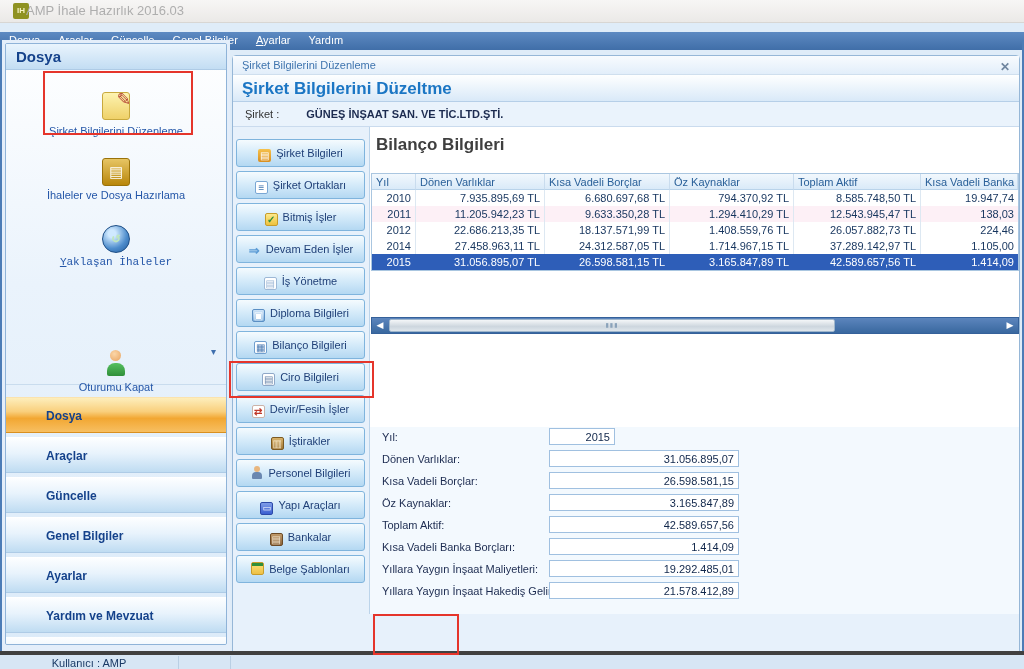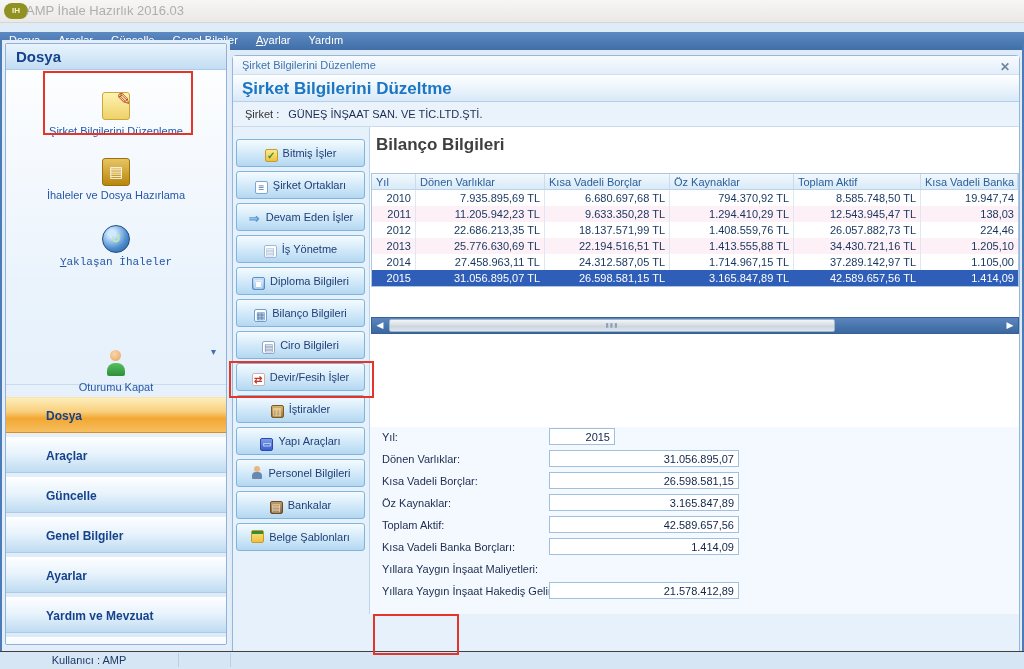--- a/index.html
+++ b/index.html
@@ -2,22 +2,22 @@
 <html><head>
 <meta charset="utf-8">
 <style>
   html,body{margin:0;padding:0;background:#9a9a9a;}
   #app{position:relative;width:1024px;height:669px;background:#dfecf8;
        font-family:"Liberation Sans",sans-serif;font-size:11px;overflow:hidden;
        -webkit-font-smoothing:antialiased;}
   
   #titlebar{position:absolute;left:0;top:0;width:1024px;height:22px;
             background:linear-gradient(#f7f6f5,#ebe9e7);border-bottom:1px solid #d8d6d3;}
-  #app-icon{position:absolute;left:4px;top:3px;width:24px;height:16px;background:#8f9222;
-            border-radius:8px;color:#f6f3c2;font-size:8px;font-weight:bold;text-align:center;line-height:16px;}
+  #app-icon{position:absolute;left:13px;top:3px;width:16px;height:16px;background:#8f9222;
+            border-radius:2px;color:#f6f3c2;font-size:8px;font-weight:bold;text-align:center;line-height:16px;}
   #app-title{position:absolute;left:26px;top:3px;font-size:13px;color:#aeaeae;}
   
   #menubar{position:absolute;left:0;top:22px;width:1024px;height:18px;
            background:linear-gradient(#5d8ac2,#406ea8);color:#fff;margin-top:10px;}
   .menu-item{display:inline-block;padding:2px 9px 0 9px;height:16px;cursor:default;}
   .menu-item u{text-decoration:underline;}
   
   #frame{position:absolute;left:0;top:40px;width:1020px;height:627px;border:2px solid #4c7cb6;
          border-top:none;pointer-events:none;z-index:40;}
   
@@ -52,36 +52,36 @@
   #accordion{padding:0 0 0 0;}
   .acc-item{height:36px;margin-top:4px;background:linear-gradient(#fdfeff,#e8f3fc 45%,#bfdcf2);
             border-top:1px solid #fff;border-bottom:1px solid #aecbe6;color:#15428b;font-size:12px;
             font-weight:bold;line-height:36px;padding-left:40px;box-sizing:border-box;cursor:pointer;}
   .acc-item.active{background:linear-gradient(#fdeebc,#f9cf7c 40%,#f2a732 60%,#f7bf62);
             border-top:1px solid #fbe3ae;border-bottom:1px solid #d98f1f;}
   #acc-footer{height:28px;margin-top:4px;background:linear-gradient(#fdfeff,#d9eafa);position:relative;cursor:pointer;}
   #acc-footer .chev{position:absolute;right:10px;top:7px;color:#3f6fae;font-size:10px;}
   
   #statusbar{position:absolute;left:0;top:651px;width:1024px;height:18px;background:#d7e6f5;
-             border-top:1px solid #404040;box-sizing:border-box;color:#1a3a66;z-index:45;}
+             border-top:4px solid #404040;box-sizing:border-box;color:#1a3a66;z-index:45;}
   #status-user{position:absolute;left:0;top:2px;width:178px;text-align:center;}
   .status-sep{position:absolute;top:1px;height:14px;border-left:1px solid #b9cfe4;}
   
   #window{position:absolute;left:232px;top:55px;width:788px;height:598px;background:#e7f1fb;
           border:1px solid #96b7d7;border-radius:4px 4px 0 0;box-sizing:border-box;z-index:10;}
   #tabstrip{position:absolute;left:0;top:0;width:100%;height:19px;
             background:linear-gradient(#f8fbfe,#e2eefa);border-bottom:1px solid #cfdfee;
             color:#3f74ae;line-height:19px;padding-left:9px;box-sizing:border-box;}
   #win-close{position:absolute;right:9px;top:2px;color:#70869f;font-weight:bold;font-size:12px;cursor:pointer;}
   #titleband{position:absolute;left:0;top:19px;width:100%;height:27px;
              background:linear-gradient(#feffff,#d9e9f8);border-bottom:1px solid #b6cfe8;
              color:#1b76c4;font-size:17px;font-weight:bold;line-height:27px;padding-left:9px;box-sizing:border-box;}
   #companyline{position:absolute;left:0;top:46px;width:100%;height:25px;background:#eaf3fc;
                border-bottom:1px solid #cadbee;line-height:25px;padding-left:12px;box-sizing:border-box;color:#333;}
-  #company-name{font-weight:normal;color:#1c2b50;margin-left:6px;}
+  #company-name{font-weight:bold;color:#1c2b50;margin-left:24px;}
   
   #navcol{position:absolute;left:2px;top:71px;width:131px;height:490px;padding-top:12px;box-sizing:border-box;}
   .nav-btn{height:28px;margin:0 1px 4px 1px;background:linear-gradient(#f5fbfe,#d7ecfa 45%,#b4d8f2);
            border:1px solid #7fb4dd;border-radius:3px;color:#1f3f77;text-align:center;line-height:26px;
            box-sizing:border-box;cursor:pointer;white-space:nowrap;overflow:hidden;}
   .icn{display:inline-block;width:13px;height:13px;border-radius:2px;position:relative;
        vertical-align:-2px;margin-right:5px;font-size:10px;line-height:13px;text-align:center;box-sizing:border-box;}
   .book-icon{background:linear-gradient(#f6c24d,#d98e1f);}           .book-icon::before{content:"▤";color:#fff;}
   .list-icon{background:#fff;border:1px solid #7aa7d4;}              .list-icon::before{content:"≡";color:#3f74ae;font-weight:bold;line-height:11px;display:block;}
   .folder-done-icon{background:linear-gradient(#fde98c,#edc23f);border:1px solid #c79c2a;} .folder-done-icon::before{content:"✓";color:#2f8f3a;font-weight:bold;line-height:11px;display:block;}
@@ -179,31 +179,32 @@
       <span>Şirket Bilgilerini Düzenleme</span>
       <span id="win-close">✕</span>
     </div>
     <div id="titleband">Şirket Bilgilerini Düzeltme</div>
     <div id="companyline">
       <span>Şirket :</span>
       <span id="company-name">GÜNEŞ İNŞAAT SAN. VE TİC.LTD.ŞTİ.</span>
     </div>
 
     <div id="navcol">
+        <div class="nav-btn"><span class="icn book-icon"></span><span>Şirket Bilgileri</span></div>
+        <div class="nav-btn"><span class="icn list-icon"></span><span>Şirket Ortakları</span></div>
         <div class="nav-btn"><span class="icn folder-done-icon"></span><span>Bitmiş İşler</span></div>
-        <div class="nav-btn"><span class="icn list-icon"></span><span>Şirket Ortakları</span></div>
         <div class="nav-btn"><span class="icn arrow-right-icon"></span><span>Devam Eden İşler</span></div>
         <div class="nav-btn"><span class="icn pages-icon"></span><span>İş Yönetme</span></div>
         <div class="nav-btn"><span class="icn windows-stack-icon"></span><span>Diploma Bilgileri</span></div>
         <div class="nav-btn"><span class="icn calculator-icon"></span><span>Bilanço Bilgileri</span></div>
         <div class="nav-btn"><span class="icn document-icon"></span><span>Ciro Bilgileri</span></div>
         <div class="nav-btn"><span class="icn transfer-icon"></span><span>Devir/Fesih İşler</span></div>
         <div class="nav-btn"><span class="icn basket-icon"></span><span>İştirakler</span></div>
+        <div class="nav-btn"><span class="icn person-icon"></span><span>Personel Bilgileri</span></div>
         <div class="nav-btn"><span class="icn window-icon"></span><span>Yapı Araçları</span></div>
-        <div class="nav-btn"><span class="icn person-icon"></span><span>Personel Bilgileri</span></div>
         <div class="nav-btn"><span class="icn drawer2-icon"></span><span>Bankalar</span></div>
         <div class="nav-btn"><span class="icn folder-doc-icon"></span><span>Belge Şablonları</span></div>
       </div>
 
     <div id="panel">
       <div id="panel-heading">Bilanço Bilgileri</div>
       <div id="table">
         <div class="trh" id="table-head">
             <div class="td c0">Yıl</div>
             <div class="td c1">Dönen Varlıklar</div>
@@ -230,28 +231,20 @@
               <div class="td c5">138,03</div>
             </div>
             <div class="tr">
               <div class="td c0">2012</div>
               <div class="td c1">22.686.213,35 TL</div>
               <div class="td c2">18.137.571,99 TL</div>
               <div class="td c3">1.408.559,76 TL</div>
               <div class="td c4">26.057.882,73 TL</div>
               <div class="td c5">224,46</div>
             </div>
-            <div class="tr alt">
-              <div class="td c0">2013</div>
-              <div class="td c1">25.776.630,69 TL</div>
-              <div class="td c2">22.194.516,51 TL</div>
-              <div class="td c3">1.413.555,88 TL</div>
-              <div class="td c4">34.430.721,16 TL</div>
-              <div class="td c5">1.205,10</div>
-            </div>
             <div class="tr">
               <div class="td c0">2014</div>
               <div class="td c1">27.458.963,11 TL</div>
               <div class="td c2">24.312.587,05 TL</div>
               <div class="td c3">1.714.967,15 TL</div>
               <div class="td c4">37.289.142,97 TL</div>
               <div class="td c5">1.105,00</div>
             </div>
             <div class="tr alt sel">
               <div class="td c0">2015</div>
@@ -288,20 +281,21 @@
           <div class="form-row">
             <span class="form-label">Toplam Aktif:</span>
             <input class="form-input" value="42.589.657,56" style="">
           </div>
           <div class="form-row">
             <span class="form-label">Kısa Vadeli Banka Borçları:</span>
             <input class="form-input" value="1.414,09" style="">
           </div>
           <div class="form-row">
             <span class="form-label">Yıllara Yaygın İnşaat Maliyetleri:</span>
+            <input class="form-input" value="19.292.485,01" style="">
           </div>
           <div class="form-row">
             <span class="form-label">Yıllara Yaygın İnşaat Hakediş Gelirleri:</span>
             <input class="form-input" value="21.578.412,89" style="">
           </div>
         </div>
 
     </div>
   </div>
 

